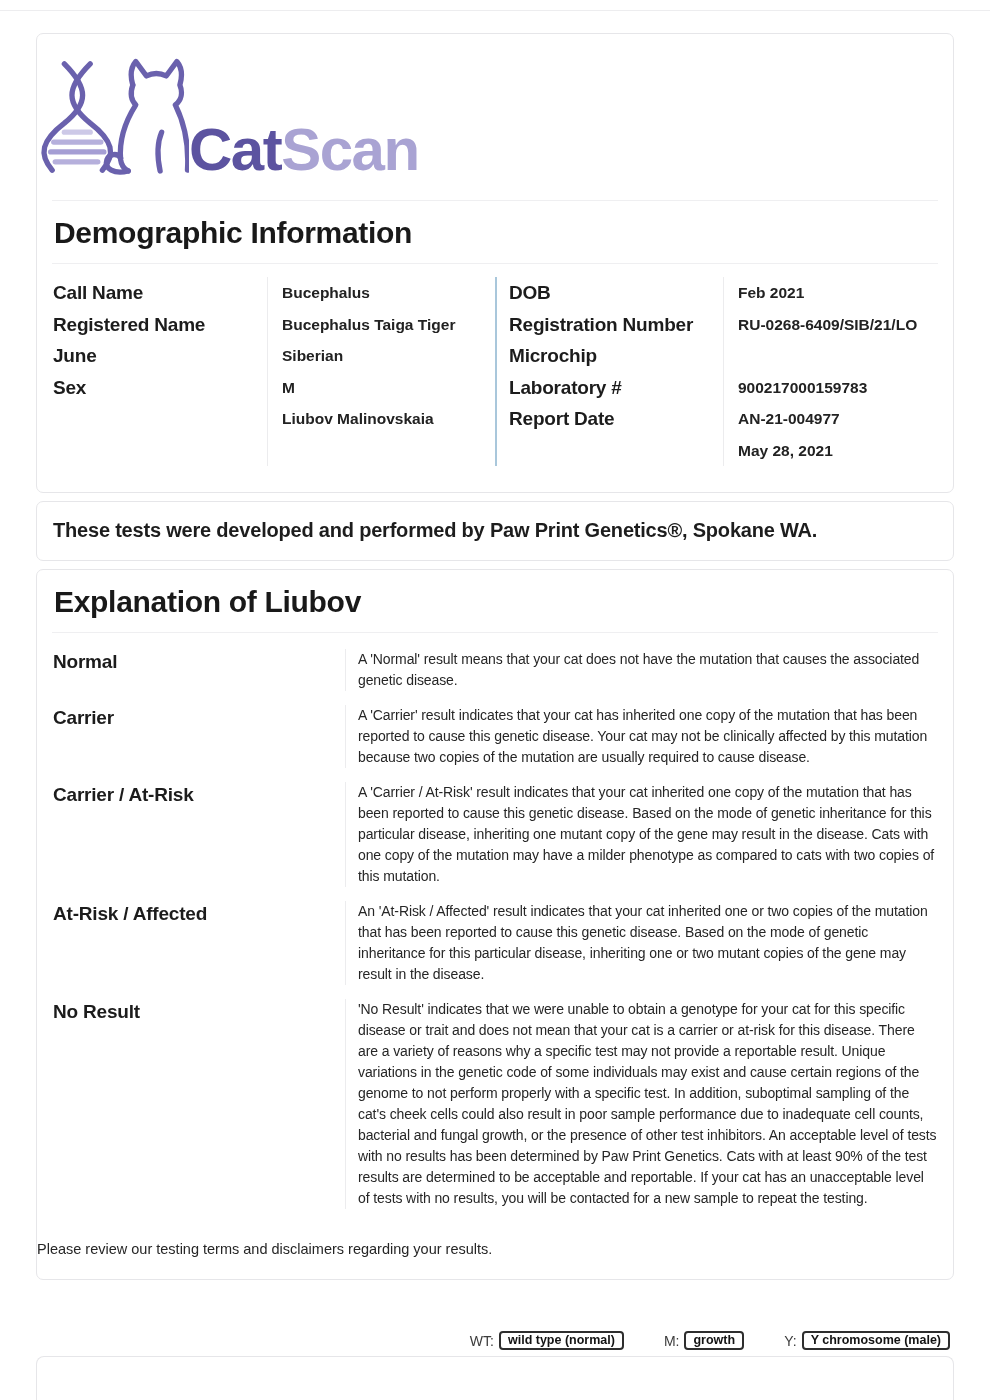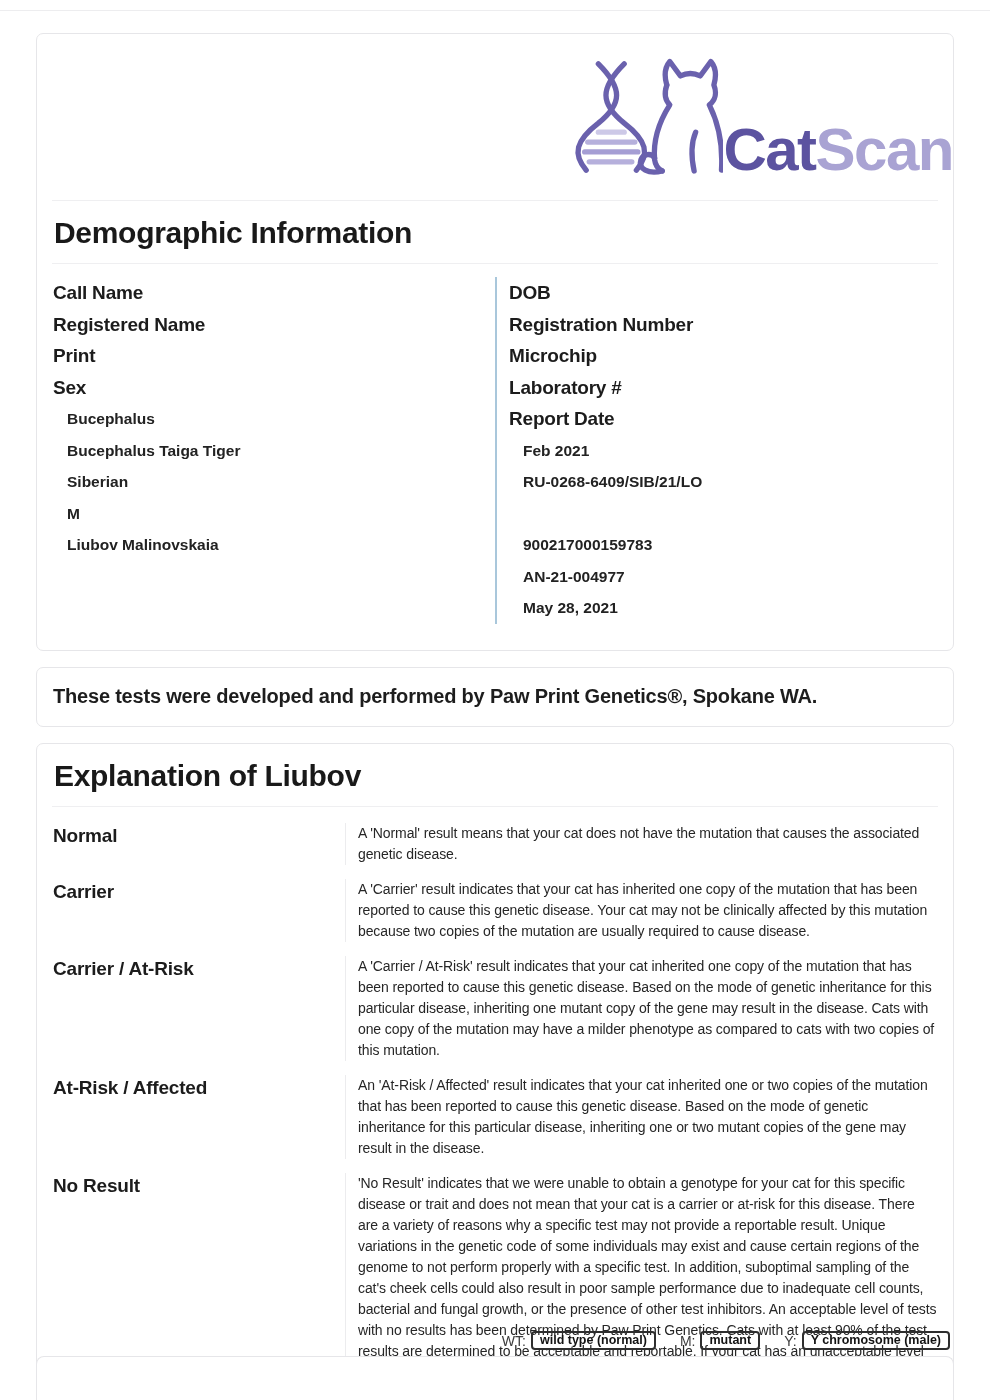--- a/index.html
+++ b/index.html
@@ -11,40 +11,40 @@
     color:#1f1f1f;
   }
   .top-rule { border-top:1px solid #ededef; margin-top:10px; }
   .card {
     margin: 0 36px;
     border: 1px solid #e6e6e9;
     border-radius: 7px;
     background: #fff;
   }
   .card.first { margin-top: 22px; }
-  .card.gap { margin-top: 16px; }
+  .card.gap { margin-top: 8px; }
   hr.inset { border:none; border-top:1px solid #efeff1; margin:0 15px; }
 
   
-  .logo-wrap { height:166px; display:flex; align-items:center; justify-content:flex-end; }
+  .logo-wrap { height:166px; display:flex; align-items:center; justify-content:flex-start; }
   .logo { display:flex; align-items:flex-end; }
   .logo-icon { width:152px; height:150px; }
   .wordmark { font-size:60px; font-weight:700; letter-spacing:-1.5px; line-height:1; padding-bottom:12px; margin-left:0px; }
   .wm-primary { color:#5c53a0; }
   .wm-secondary { color:#a9a3d3; }
 
   
   .section-title {
     font-size:30px; font-weight:700; color:#191919;
     letter-spacing:-0.3px; padding:15px 17px 13px;
   }
 
   
   .fields { display:flex; padding:13px 16px 26px; }
-  .fgroup { display:flex; width:50%;flex-direction:column; }
+  .fgroup { display:flex; width:50%; }
   .fgroup.right-group { border-left:2px solid #a9c7db; padding-left:12px; }
   .fcol-labels { width:214px; flex:none; }
   .vline { width:1px; background:#ececee; flex:none; }
   .fcol-values { flex:1; padding-left:14px; }
   .flabel { font-size:19px; font-weight:700; color:#1c1c1c; line-height:31.5px; letter-spacing:-0.2px; min-height:31.5px; white-space:nowrap; }
   .fvalue { font-size:15.5px; font-weight:600; color:#222; line-height:31.5px; min-height:31.5px; white-space:nowrap; }
 
   
   .lab-note {
     padding:13px 16px 15px;
@@ -63,21 +63,21 @@
   .exp-sep { width:1px; background:#ececee; flex:none; }
   .exp-desc {
     flex:1; padding-left:12px; max-width:594px;
     font-size:14px; line-height:21px; color:#262626; letter-spacing:-0.1px;
   }
   .review-note { font-size:14.5px; color:#262626; margin:32px 0 22px; }
 
   
   .legend {
     position:absolute; right:40px; bottom:50px;
-    display:flex; align-items:center; gap:24px;
+    display:flex; align-items:center; gap:40px;
   }
   .legend-item { display:flex; align-items:center; }
   .legend-label { font-size:14px; color:#3c3c3c; margin-right:5px; }
   .legend-chip {
     border:2px solid #2e2e2e; border-radius:4px;
     padding:0 7px 1px; font-size:12.5px; font-weight:700; color:#131313;
     white-space:nowrap;
   }
 
   
@@ -125,21 +125,21 @@
 
   <div class="section-title">Demographic Information</div>
 
   <hr class="inset">
 
   <div class="fields">
     <div class="fgroup left-group">
       <div class="fcol-labels">
         <div class="flabel">Call Name</div>
         <div class="flabel">Registered Name</div>
-        <div class="flabel">Print</div>
+        <div class="flabel">June</div>
         <div class="flabel">Sex</div>
       </div>
       <div class="vline"></div>
       <div class="fcol-values">
         <div class="fvalue">Bucephalus</div>
         <div class="fvalue">Bucephalus Taiga Tiger</div>
         <div class="fvalue">Siberian</div>
         <div class="fvalue">M</div>
         <div class="fvalue">Liubov Malinovskaia</div>
       </div>
@@ -210,21 +210,21 @@
   <div class="review-note">Please review our testing terms and disclaimers regarding your results.</div>
 </div>
 
 <div class="legend">
   <div class="legend-item">
     <span class="legend-label">WT:</span>
     <span class="legend-chip">wild type (normal)</span>
   </div>
   <div class="legend-item">
     <span class="legend-label">M:</span>
-    <span class="legend-chip">mutant</span>
+    <span class="legend-chip">growth</span>
   </div>
   <div class="legend-item">
     <span class="legend-label">Y:</span>
     <span class="legend-chip">Y chromosome (male)</span>
   </div>
 </div>
 
 <div class="next-card"></div>
 
 </body></html>

